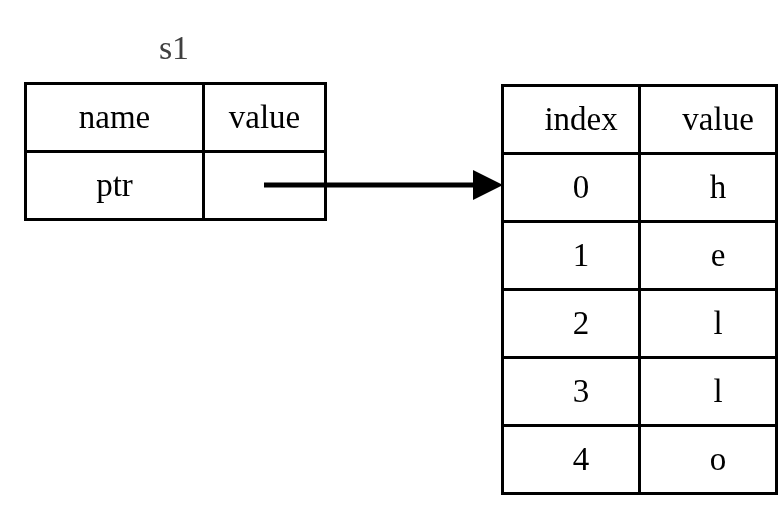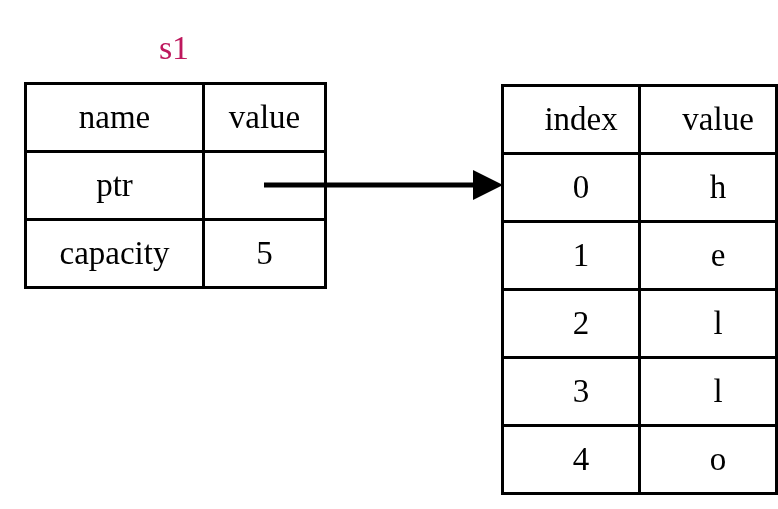--- a/index.html
+++ b/index.html
@@ -23,21 +23,21 @@
     height: 509px;
   }
 
   
   .struct-title {
     position: absolute;
     font-size: 34px;
     line-height: 34px;
     text-align: center;
     white-space: nowrap;
-    color: #be185d;
+    color: #404040;
   }
   #title-s1 {
     left: 24px;
     top: 31px;
     width: 300px;
   }
 
   
   .mem-table {
     position: absolute;
@@ -97,24 +97,20 @@
   <table class="mem-table" id="table-s1">
     <tbody>
       <tr>
         <td class="col-name">name</td>
         <td class="col-value">value</td>
       </tr>
       <tr>
         <td class="col-name">ptr</td>
         <td class="col-value cell-empty"></td>
       </tr>
-      <tr>
-        <td class="col-name">capacity</td>
-        <td class="col-value">5</td>
-      </tr>
     </tbody>
   </table>
 
   <table class="mem-table" id="table-heap">
     <tbody>
       <tr>
         <td class="col-index">index</td>
         <td class="col-value">value</td>
       </tr>
       <tr>

